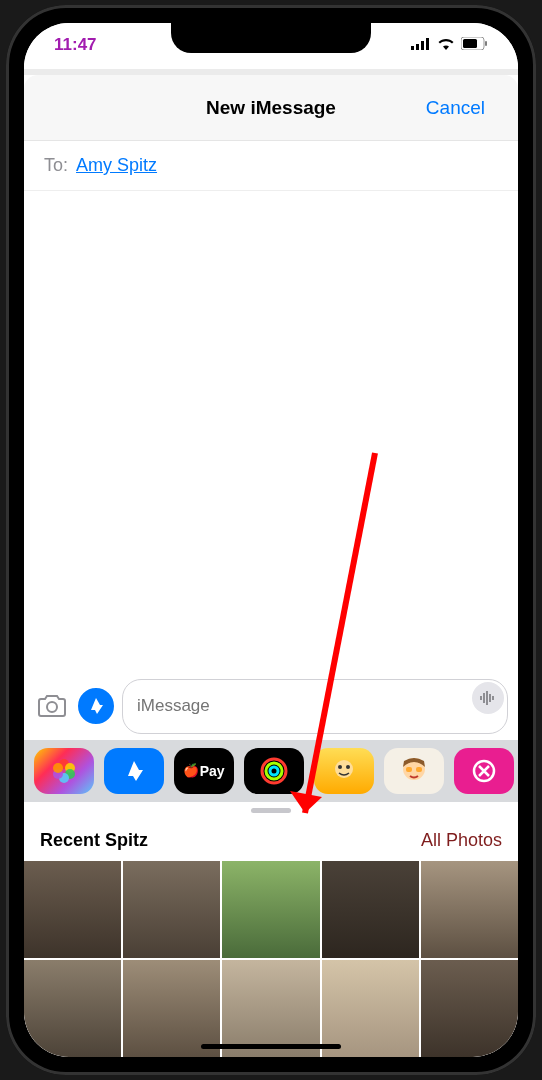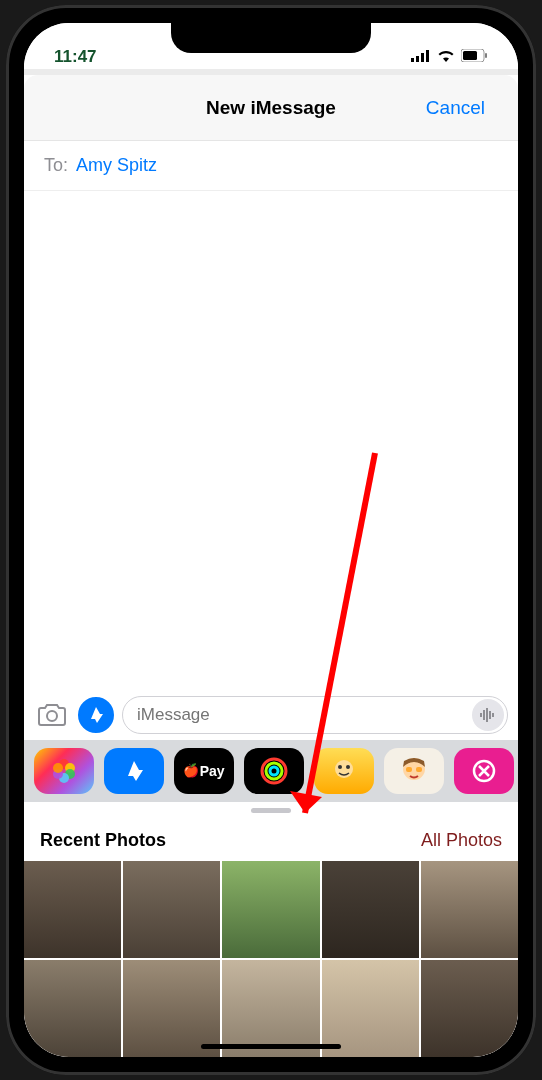--- a/index.html
+++ b/index.html
@@ -39,23 +39,23 @@
       border-radius: 45px;
       overflow: hidden;
       display: flex;
       flex-direction: column;
       position: relative;
     }
     .status-bar {
       height: 46px;
       display: flex;
       justify-content: space-between;
-      align-items: flex-end;
+      align-items: center;
       padding: 0 30px 2px;
-      color: #14532d;
+      color: #a21caf;
       font-weight: 600;
       font-size: 17px;
       background: #fff;
     }
     .status-right { display: flex; gap: 6px; align-items: center; }
     .sheet-gap { height: 6px; background: rgba(0,0,0,0.08); }
     .header {
       height: 66px;
       display: flex;
       align-items: center;
@@ -76,21 +76,21 @@
     }
     .to-field {
       padding: 14px 20px;
       border-bottom: 1px solid #eee;
       display: flex;
       gap: 8px;
       font-size: 18px;
       background: #fff;
     }
     .to-label { color: #8e8e93; }
-    .to-recipient { color: #007aff; }
+    .to-recipient { color: #007aff; text-decoration: underline; }
     .conversation { flex: 1; background: #fff; }
     .input-bar {
       display: flex;
       align-items: center;
       gap: 8px;
       padding: 6px 10px;
       background: #fff;
     }
     .input-icon-btn {
       width: 36px; height: 36px;
@@ -104,21 +104,21 @@
     .camera-btn { color: #8e8e93; font-size: 26px; }
     .apps-btn {
       background: #007aff;
       color: #fff;
       font-weight: 700;
       font-size: 18px;
       border: 2.5px solid #007aff;
     }
     .message-input {
       flex: 1;
-      height: 38px;
+      height: 55px;
       border: 1px solid #d1d1d6;
       border-radius: 19px;
       padding: 0 42px 0 14px;
       font-size: 17px;
       background: #fff;
       color: #8e8e93;
       position: relative;
     }
     .input-wrap { position: relative; flex: 1; display: flex; }
     .voice-btn {
@@ -336,21 +336,21 @@
             <path d="M8 8l10 10M18 8l-10 10" stroke="#fff" stroke-width="2.5"></path>
           </svg>
       </div>
 
     </div>
     <div class="drawer-handle">
       <div class="handle-bar"></div>
     </div>
     <div class="photos-section">
       <div class="photos-header">
-        <span class="recent-label">Recent Photos</span>
+        <span class="recent-label">Recent Spitz</span>
         <button class="all-photos">All Photos</button>
       </div>
       <div class="photos-grid">
         <div class="photo-thumb"></div>
         <div class="photo-thumb"></div>
         <div class="photo-thumb"></div>
         <div class="photo-thumb"></div>
         <div class="photo-thumb"></div>
         <div class="photo-thumb"></div>
         <div class="photo-thumb"></div>

